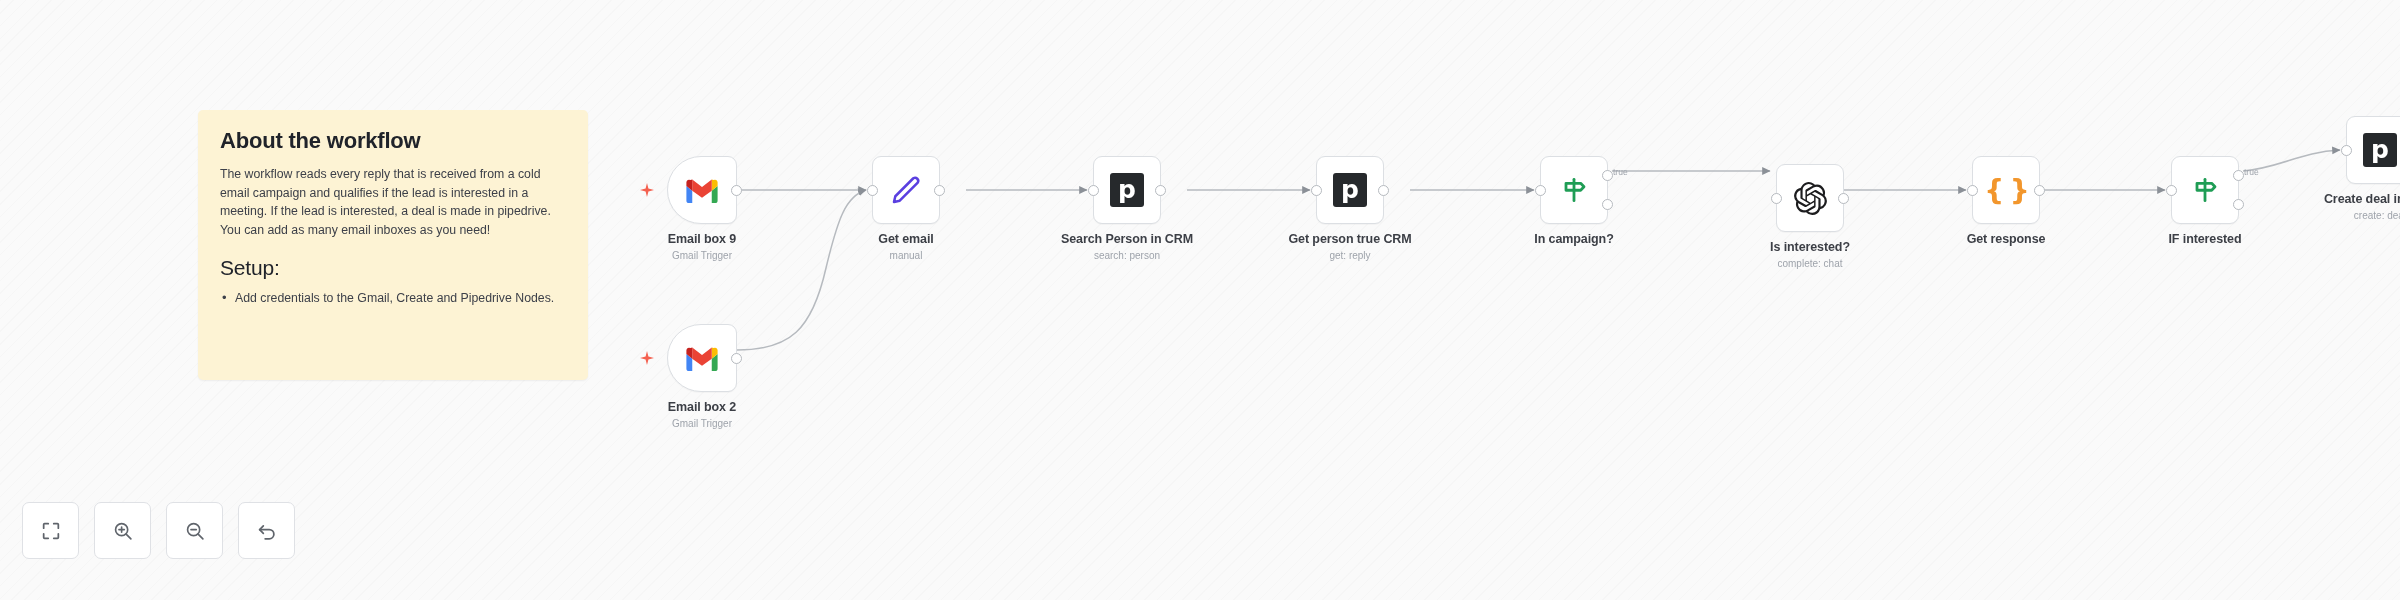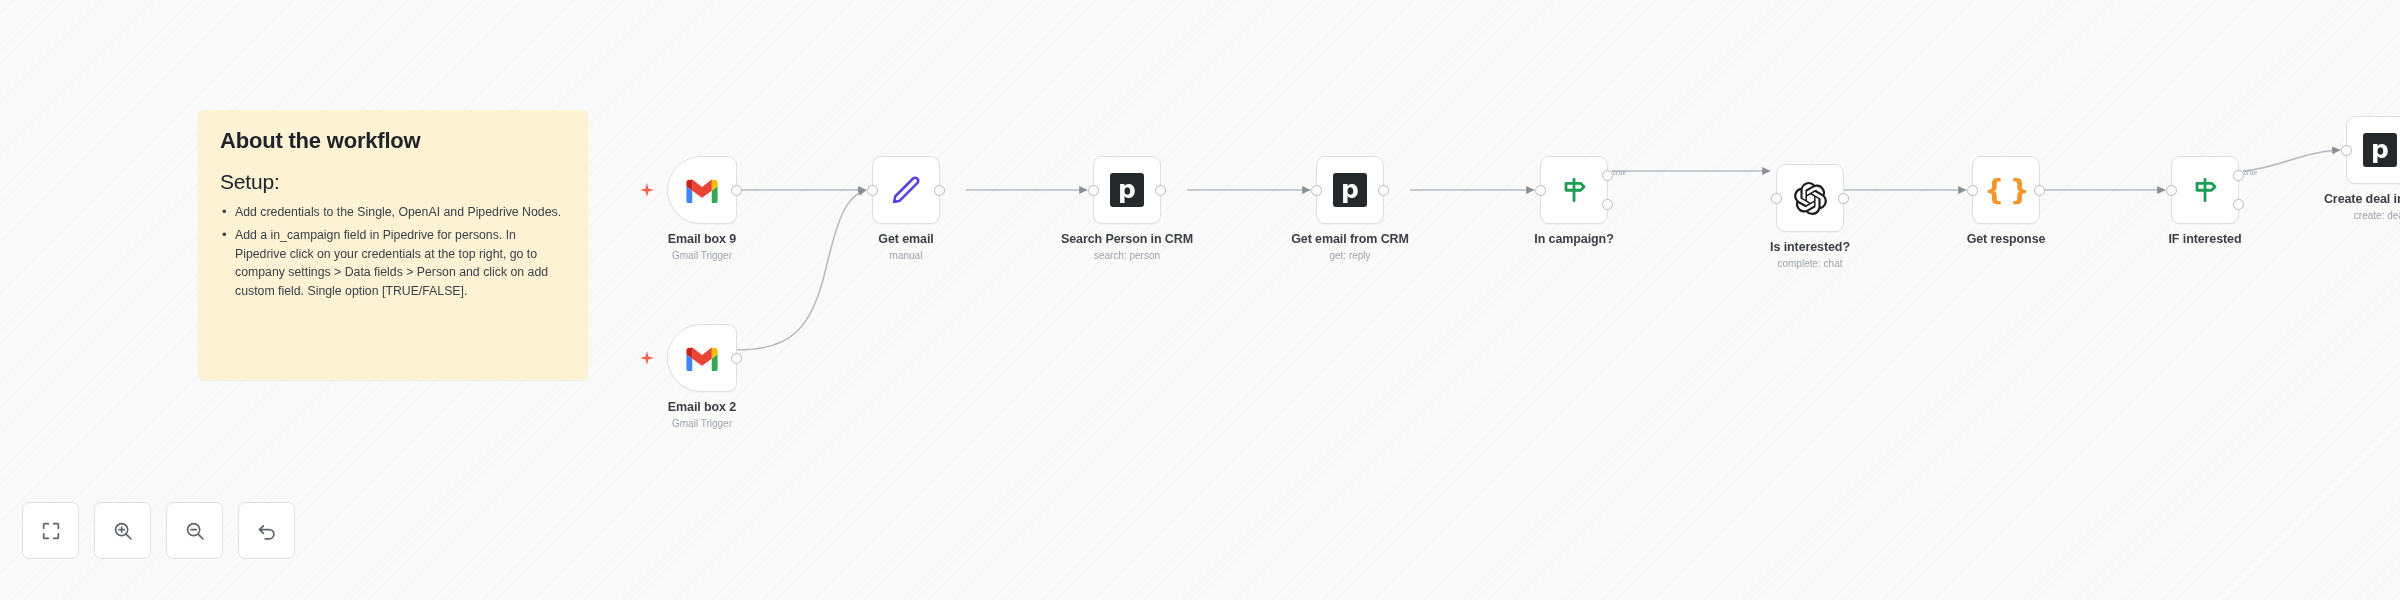--- a/index.html
+++ b/index.html
@@ -96,21 +96,20 @@
   .port.out { right:-6px; }
   .port.in  { left:-6px; }
   .port.out-top { top:28%; }
   .port.out-bot { top:72%; }
 
   .port-label {
     position:absolute;
     font-size:8.5px; color:#9ea3ab;
     left:10px; top:-4px;
     white-space:nowrap;
-    font-family:Liberation Serif, serif;
   }
 
   
   .sparkle {
     position:absolute;
     left:-28px; top:50%; margin-top:-7px;
     width:14px; height:14px;
   }
 
   
@@ -170,24 +169,24 @@
       <path d="M1844,190 L1966,190" marker-end="url(#arw)"></path>
 
       <path d="M2042,190 L2165,190" marker-end="url(#arw)"></path>
 
       <path d="M2243,171 C2280,168 2300,152 2340,150" marker-end="url(#arw)"></path>
     </g>
   </svg>
 
   <div id="sticky">
     <h1>About the workflow</h1>
+    <p>The workflow reads every reply that is received from a cold email campaign and qualifies if the lead is interested in a meeting. If the lead is interested, a deal is made in pipedrive. You can add as many email inboxes as you need!</p>
     <h2>Setup:</h2>
     <ul>
-      <li>Add credentials to the Single, OpenAI and Pipedrive Nodes.</li>
-      <li>Add a in_campaign field in Pipedrive for persons. In Pipedrive click on your credentials at the top right, go to company settings &gt; Data fields &gt; Person and click on add custom field. Single option [TRUE/FALSE].</li>
+      <li>Add credentials to the Gmail, Create and Pipedrive Nodes.</li>
 
     </ul>
   </div>
 
   <div class="node" style="left:667px; top:156px;">
     <div class="node-box trigger">
       <svg class="sparkle" viewBox="0 0 14 14">
         <path d="M7,0 L8.4,5.6 L14,7 L8.4,8.4 L7,14 L5.6,8.4 L0,7 L5.6,5.6 z" fill="#f4604f"></path>
       </svg>
       <svg class="icon" width="34" height="26" viewBox="0 0 52 40">
@@ -255,21 +254,21 @@
 
   <div class="node" style="left:1316px; top:156px;">
     <div class="node-box">
       <div class="pd-logo">
           <span>p</span>
         </div>
       <span class="port in"></span>
       <span class="port out"></span>
     </div>
     <div class="node-caption">
-      <div class="node-title">Get email from CRM</div>
+      <div class="node-title">Get person true CRM</div>
       <div class="node-sub">get: reply</div>
     </div>
   </div>
 
   <div class="node" style="left:1540px; top:156px;">
     <div class="node-box">
       <svg class="icon" width="32" height="32" viewBox="0 0 24 24" fill="none" stroke="#1f9d55" stroke-width="2.1" stroke-linecap="round" stroke-linejoin="round">
         <path d="M12,4 L12,20"></path>
         <path d="M6,7 L17,7 L19.5,9.6 L17,12.2 L6,12.2 z"></path>
       </svg>

